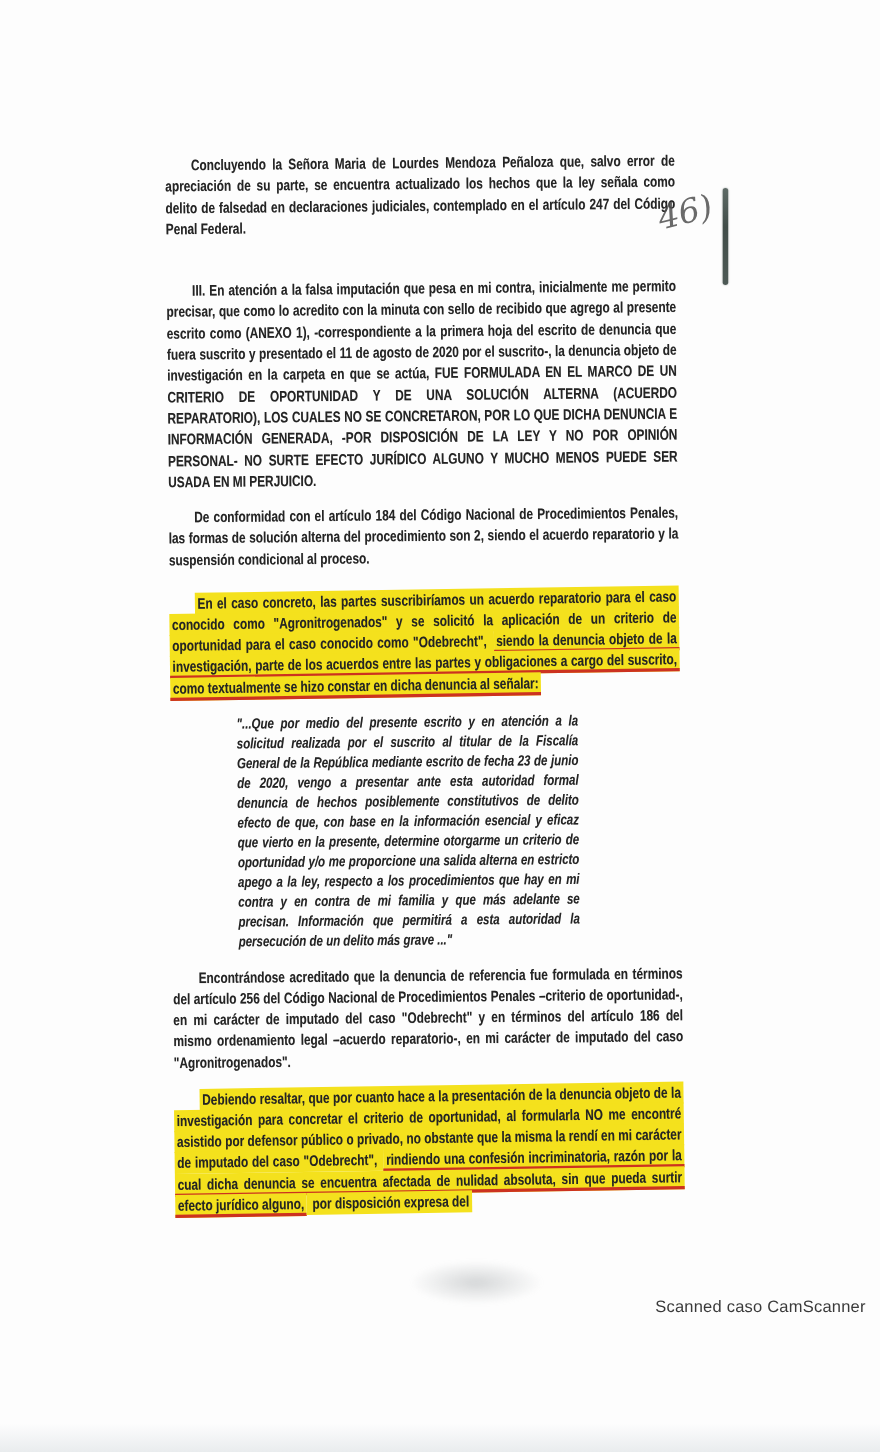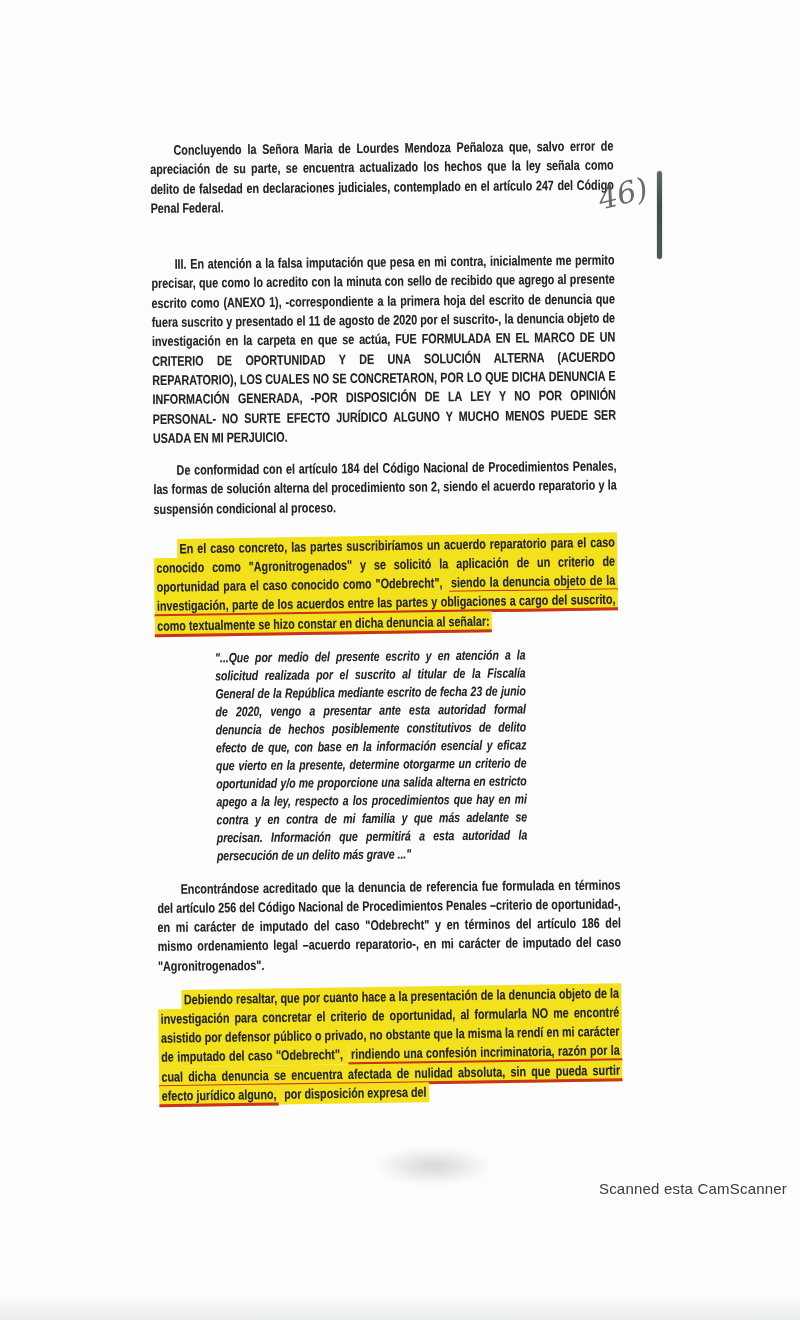--- a/index.html
+++ b/index.html
@@ -72,15 +72,15 @@
       <p class="para"><span class="">III. En atención a la falsa imputación que pesa en mi contra, inicialmente me permito precisar, que como lo acredito con la minuta con sello de recibido que agrego al presente escrito como (ANEXO 1), -correspondiente a la primera hoja del escrito de denuncia que fuera suscrito y presentado el 11 de agosto de 2020 por el suscrito-, la denuncia objeto de investigación en la carpeta en que se actúa, FUE FORMULADA EN EL MARCO DE UN CRITERIO DE OPORTUNIDAD Y DE UNA SOLUCIÓN ALTERNA (ACUERDO REPARATORIO), LOS CUALES NO SE CONCRETARON, POR LO QUE DICHA DENUNCIA E INFORMACIÓN GENERADA, -POR DISPOSICIÓN DE LA LEY Y NO POR OPINIÓN PERSONAL- NO SURTE EFECTO JURÍDICO ALGUNO Y MUCHO MENOS PUEDE SER USADA EN MI PERJUICIO.</span></p>
       <p class="para"><span class="">De conformidad con el artículo 184 del Código Nacional de Procedimientos Penales, las formas de solución alterna del procedimiento son 2, siendo el acuerdo reparatorio y la suspensión condicional al proceso.</span></p>
       <p class="para hlp"><span class="hl ">En el caso concreto, las partes suscribiríamos un acuerdo reparatorio para el caso conocido como "Agronitrogenados" y se solicitó la aplicación de un criterio de oportunidad para el caso conocido como "Odebrecht", </span><span class="hl ul">siendo la denuncia objeto de la investigación, parte de los acuerdos entre las partes y obligaciones a cargo del suscrito, como textualmente se hizo constar en dicha denuncia al señalar:</span></p>
       <p class="para quote"><span class="">"...Que por medio del presente escrito y en atención a la solicitud realizada por el suscrito al titular de la Fiscalía General de la República mediante escrito de fecha 23 de junio de 2020, vengo a presentar ante esta autoridad formal denuncia de hechos posiblemente constitutivos de delito efecto de que, con base en la información esencial y eficaz que vierto en la presente, determine otorgarme un criterio de oportunidad y/o me proporcione una salida alterna en estricto apego a la ley, respecto a los procedimientos que hay en mi contra y en contra de mi familia y que más adelante se precisan. Información que permitirá a esta autoridad la persecución de un delito más grave ..."</span></p>
       <p class="para"><span class="">Encontrándose acreditado que la denuncia de referencia fue formulada en términos del artículo 256 del Código Nacional de Procedimientos Penales –criterio de oportunidad-, en mi carácter de imputado del caso "Odebrecht" y en términos del artículo 186 del mismo ordenamiento legal –acuerdo reparatorio-, en mi carácter de imputado del caso "Agronitrogenados".</span></p>
       <p class="para hlp"><span class="hl ">Debiendo resaltar, que por cuanto hace a la presentación de la denuncia objeto de la investigación para concretar el criterio de oportunidad, al formularla NO me encontré asistido por defensor público o privado, no obstante que la misma la rendí en mi carácter de imputado del caso "Odebrecht", </span><span class="hl ul">rindiendo una confesión incriminatoria, razón por la cual dicha denuncia se encuentra afectada de nulidad absoluta, sin que pueda surtir efecto jurídico alguno,</span><span class="hl "> por disposición expresa del</span></p>
     </div>
   <div class="margin-note">46)</div>
   <div class="margin-line"></div>
   <div class="smudge"></div>
-  <div class="footer">Scanned esta CamScanner</div>
+  <div class="footer">Scanned caso CamScanner</div>
   <div class="bottom-band"></div>
 </div>
 
 </body></html>

